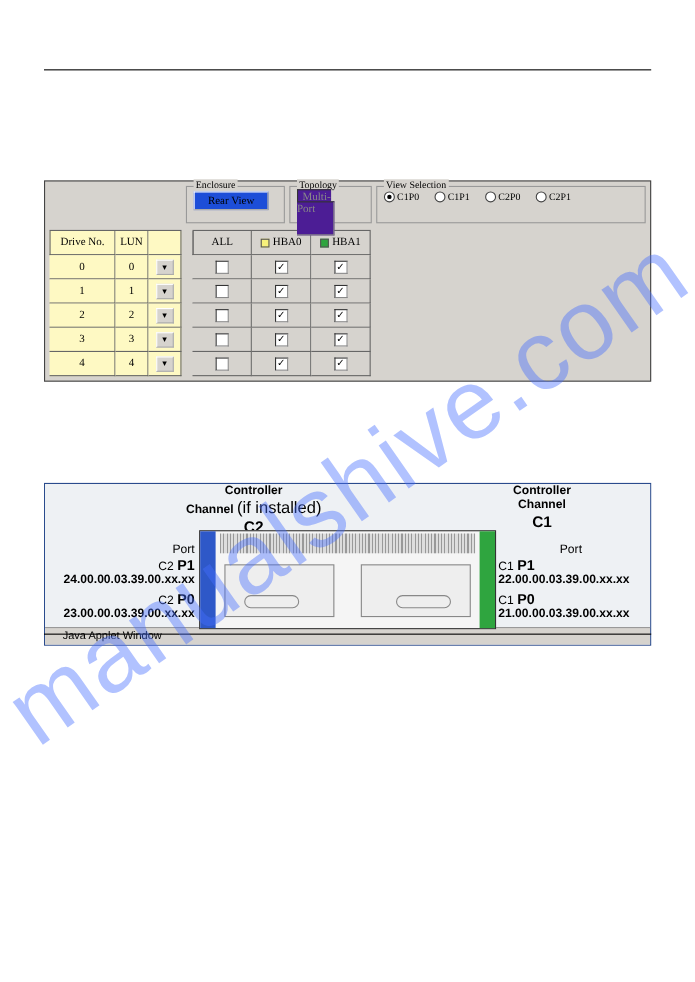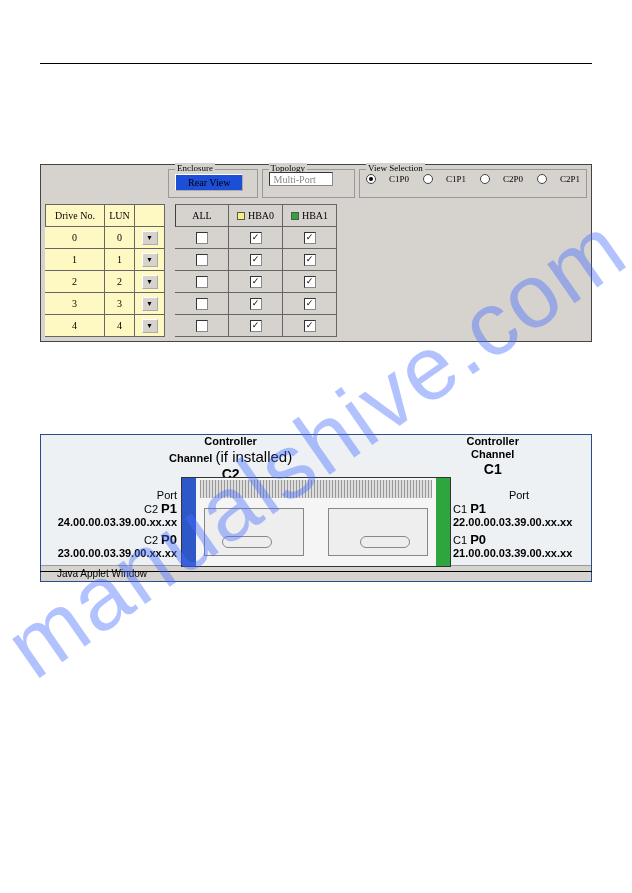--- a/index.html
+++ b/index.html
@@ -35,25 +35,25 @@
   }
   .fieldset .legend {
     position:absolute; top:-7px; left:6px;
     background:#d6d3ce; padding:0 2px; font-size:9px;
   }
   .btn3d {
     background:#1d4ed8; border:1px outset #fff; padding:2px 12px;
     font-size:10px; cursor:default; display:inline-block;
   }
   .select3d {
-    background:#ffffff; border:1px inset #888; padding:1px 16px 0 4px;
+    background:#4c1d95; border:1px inset #888; padding:1px 16px 17px 4px;
     font-size:10px; position:relative; color:#888;
   }
   .radio-row { display:flex; gap:14px; align-items:center; font-size:9px;}
-  .radio-row span { display:flex; align-items:flex-end; gap:13px;}
+  .radio-row span { display:flex; align-items:flex-end; gap:2px;}
   .radio-dot { width:10px;height:10px;border:1px solid #444;border-radius:50%;background:#fff;display:inline-block;position:relative;}
   .radio-dot.sel::after{content:"";position:absolute;left:2px;top:2px;width:4px;height:4px;border-radius:50%;background:#000;}
   .grid1 {
     display:grid;
     grid-template-columns: 60px 30px 30px;
     border-top:1px solid #666;
   }
   .grid1 .cell {
     border:1px solid #666; border-top:none; border-left:none;
     background:#fef9c3; display:flex; align-items:center; justify-content:center;
@@ -129,21 +129,21 @@
 <div class="page">
   <div class="hr"></div>
 
   <div class="applet1">
     <div class="top-row">
       <div style="width:120px"></div>
       <div class="fieldset" style="width:90px">
         <span class="legend">Enclosure</span>
         <span class="btn3d">Rear View</span>
       </div>
-      <div class="fieldset" style="width:94px">
+      <div class="fieldset" style="width:75px">
         <span class="legend">Topology</span>
         <span class="select3d">Multi-Port</span>
       </div>
       <div class="fieldset" style="flex:1">
         <span class="legend">View Selection</span>
         <div class="radio-row" id="radios">
             <span>
               <span class="radio-dot sel"></span>
               <span>C1P0</span>
             </span>

